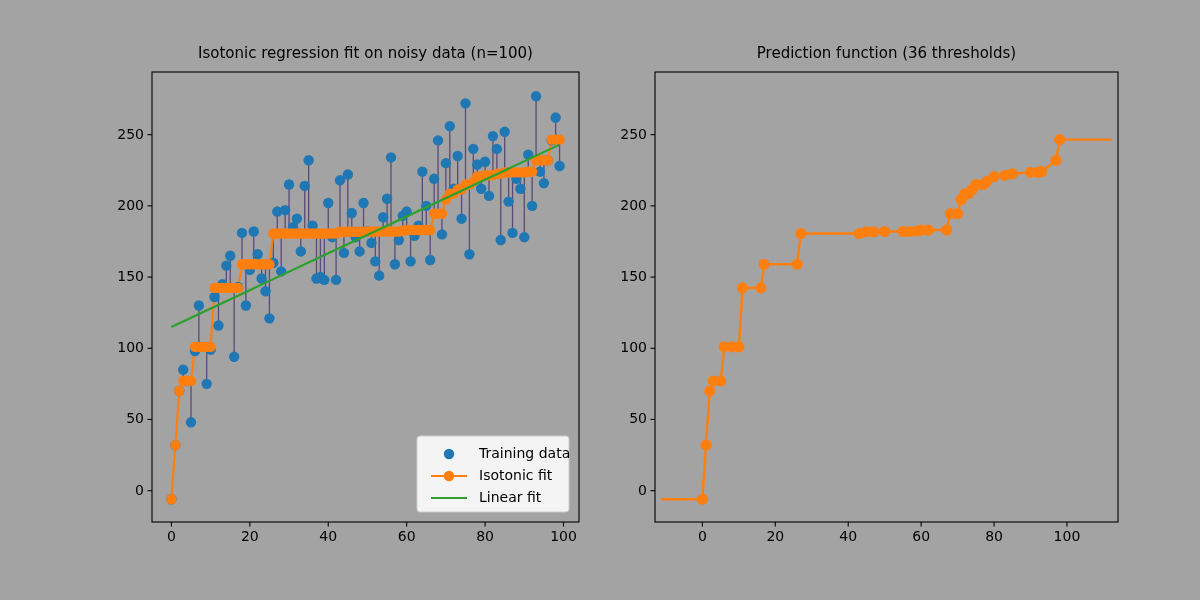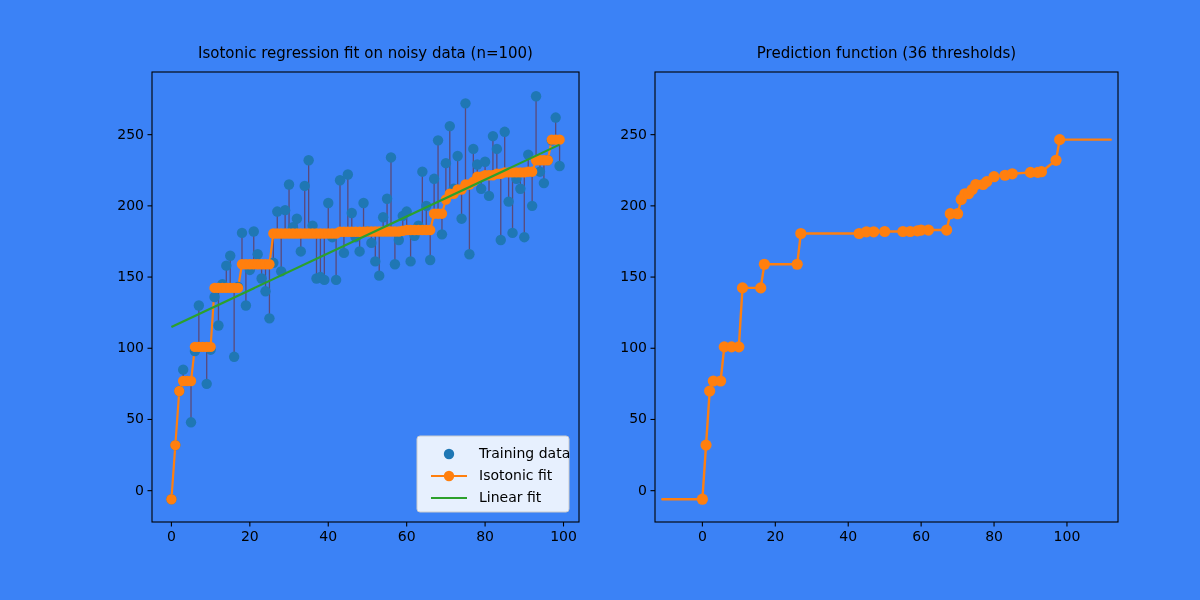--- a/index.html
+++ b/index.html
@@ -4,21 +4,21 @@
 <style>
   html, body {
     margin: 0; padding: 0;
     background: #ffffff;
     width: 1200px; height: 600px;
     overflow: hidden;
   }
   #figure {
     position: relative;
     width: 1200px; height: 600px;
-    background: #3b82f6;
+    background: #a3a3a3;
     font-family: "DejaVu Sans", sans-serif;
   }
   svg { display: block; }
   .axes-frame {
     fill: none;
     stroke: #000000;
     stroke-width: 1.1;
   }
   .tick-line {
     stroke: #000000;

